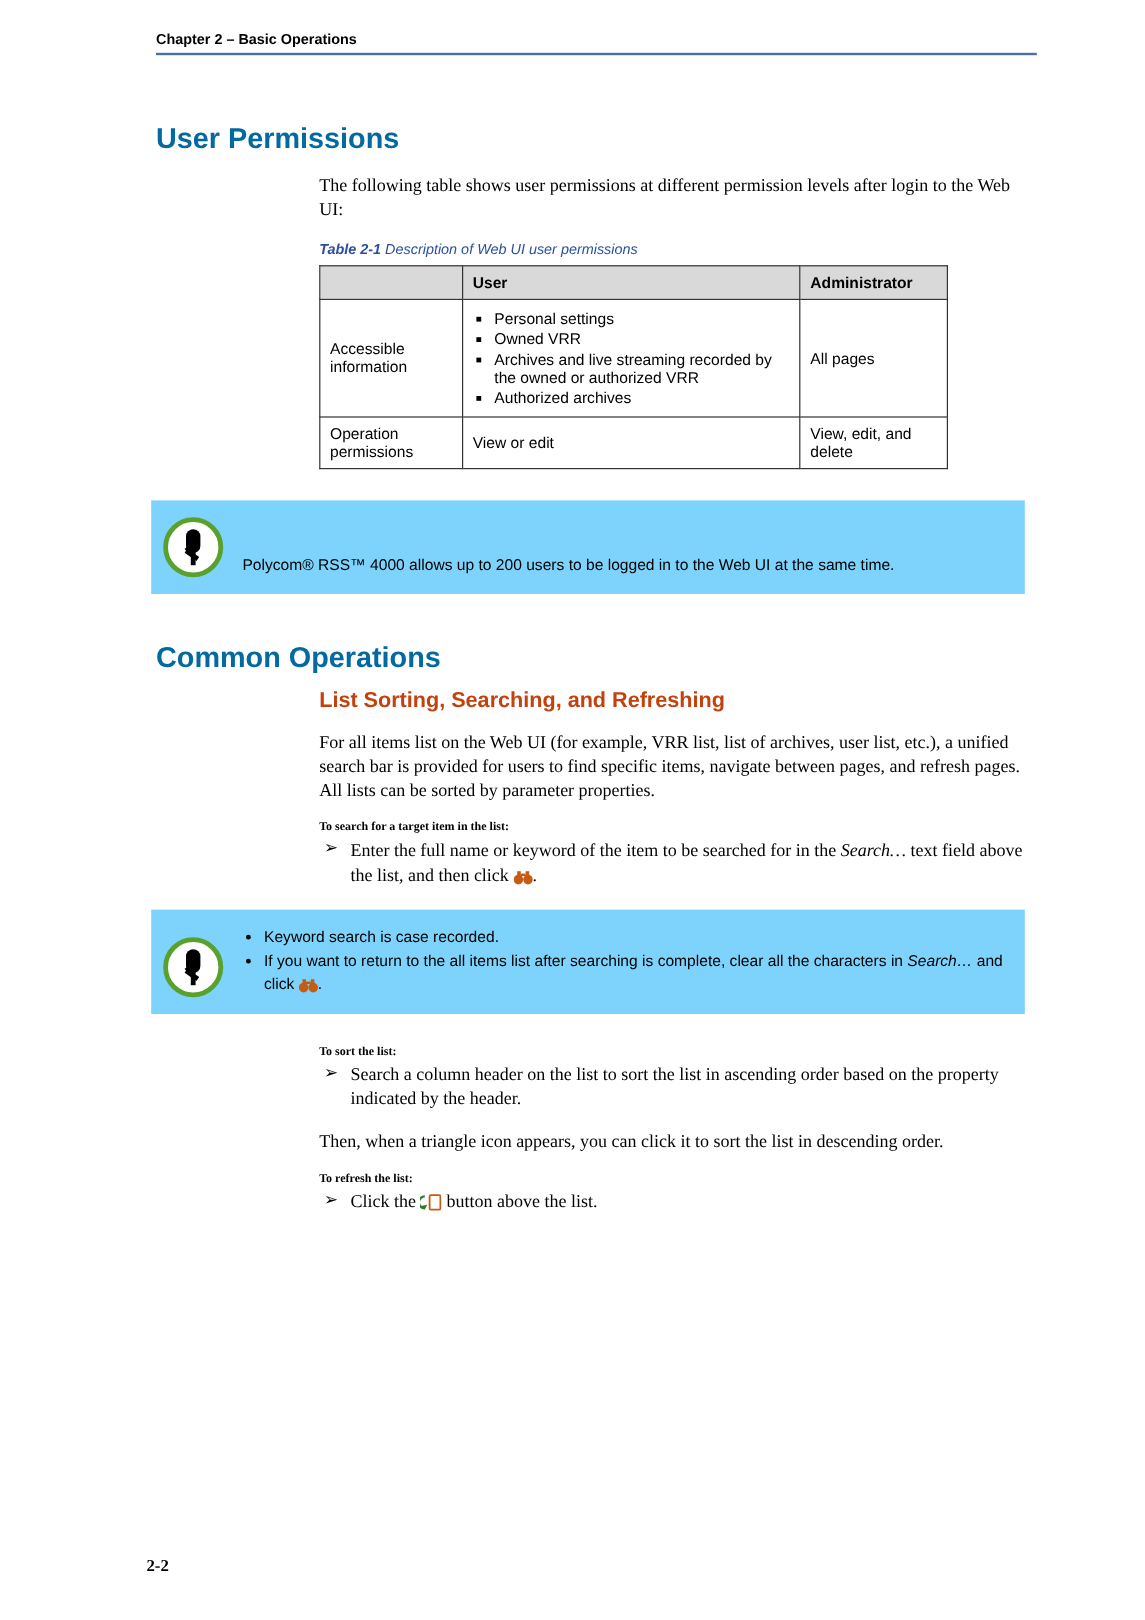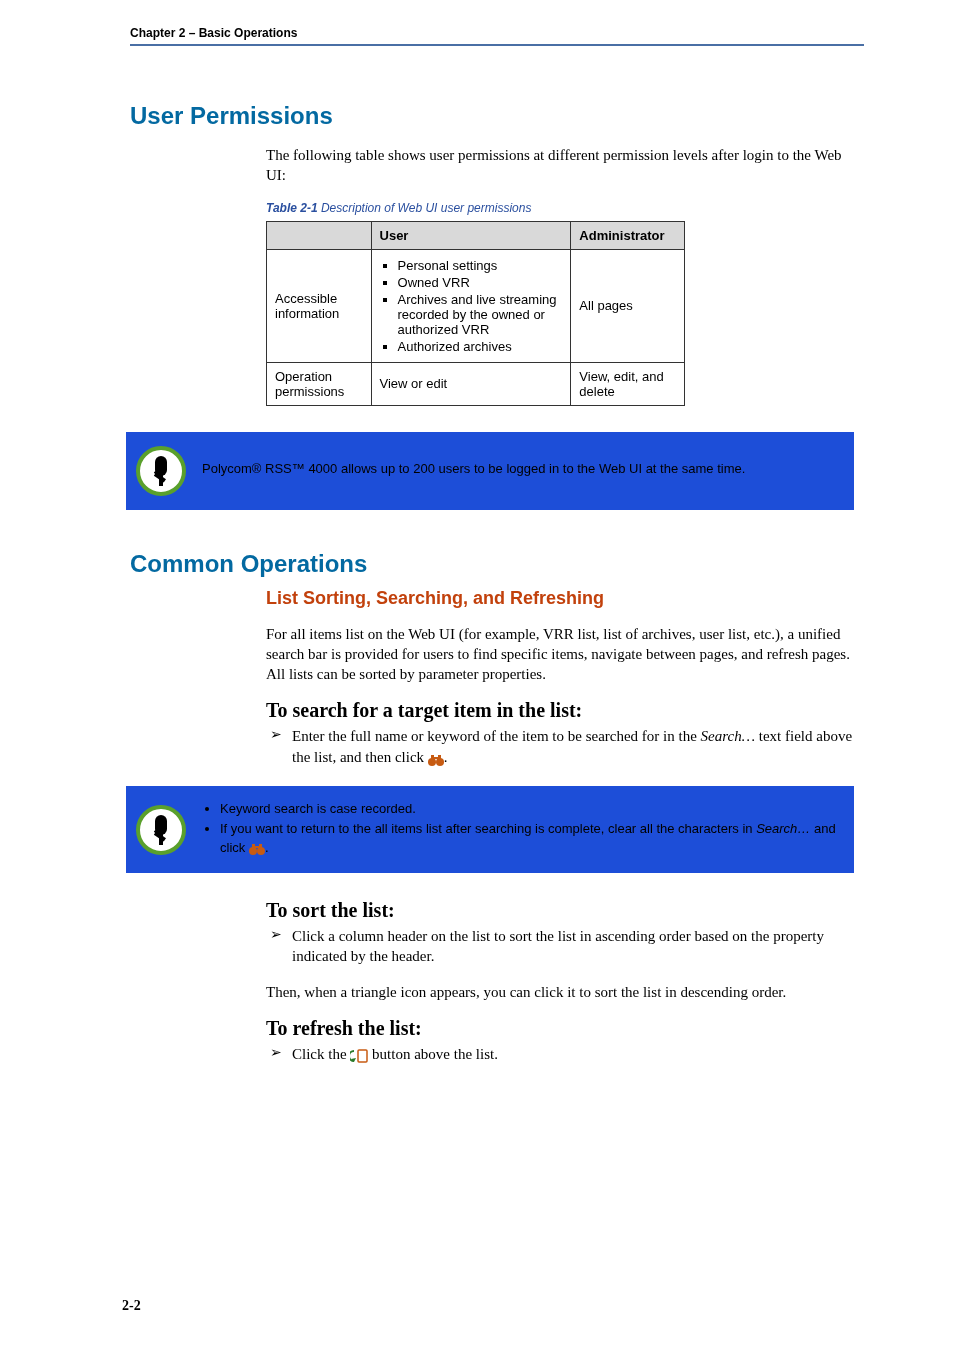--- a/index.html
+++ b/index.html
@@ -52,21 +52,21 @@
     font-style: italic;
     margin-top: 14px;
     margin-bottom: 6px;
   }
   .table-caption .bold {
     font-weight: bold;
     font-style: italic;
   }
   table.perm {
     border-collapse: collapse;
-    width: 419px;
+    width: 524px;
     margin-top: 2px;
   }
   table.perm th, table.perm td {
     border: 1px solid #333;
     padding: 6px 8px;
     font-family: Arial, Helvetica, sans-serif;
     font-size: 13px;
     vertical-align: middle;
     text-align: left;
   }
@@ -77,23 +77,23 @@
   table.perm td ul {
     margin: 2px 0;
     padding-left: 18px;
     list-style-type: square;
   }
   table.perm td ul li {
     margin: 2px 0;
   }
   .note-box {
     display: flex;
-    align-items: center;
+    align-items: flex-end;
     gap: 16px;
-    background: #1d4ed8;
+    background: #7dd3fc;
     padding: 12px 14px 14px 10px;
     margin-top: 26px;
     margin-right: 10px;
   }
   .note-box.full-left {
     margin-left: -4px;
   }
   .note-box .icon {
     width: 42px;
     height: 42px;
@@ -147,21 +147,21 @@
   h2.sub {
     font-family: Arial, Helvetica, sans-serif;
     font-weight: bold;
     font-size: 18px;
     color: #c2410c;
     margin: 10px 0 8px 0;
   }
   .proc-head {
     font-family: Georgia, "Times New Roman", serif;
     font-weight: bold;
-    font-size: 20px;
+    font-size: 10px;
   }
   ul.arrow {
     list-style: none;
     padding-left: 0;
     margin: 4px 0;
   }
   ul.arrow li {
     position: relative;
     padding-left: 26px;
     font-family: Georgia, "Times New Roman", serif;
@@ -296,21 +296,21 @@
               </svg>
           </span>.
         </li>
       </ul>
     </div>
   </div>
 
   <div class="indent" style="margin-top:26px;">
     <div class="proc-head">To sort the list:</div>
     <ul class="arrow">
-      <li>Click a column header on the list to sort the list in ascending order based on the property indicated by the header.</li>
+      <li>Search a column header on the list to sort the list in ascending order based on the property indicated by the header.</li>
     </ul>
     <p class="serif">Then, when a triangle icon appears, you can click it to sort the list in descending order.</p>
 
     <div class="proc-head">To refresh the list:</div>
     <ul class="arrow">
       <li>
         <span>Click the </span>
         <span class="inline-icon refresh-icon">
           <svg width="18" height="16" viewBox="0 0 18 16">
             <rect x="8" y="1" width="9" height="12" rx="1" fill="none" stroke="#c75b12" stroke-width="1.5"></rect>

